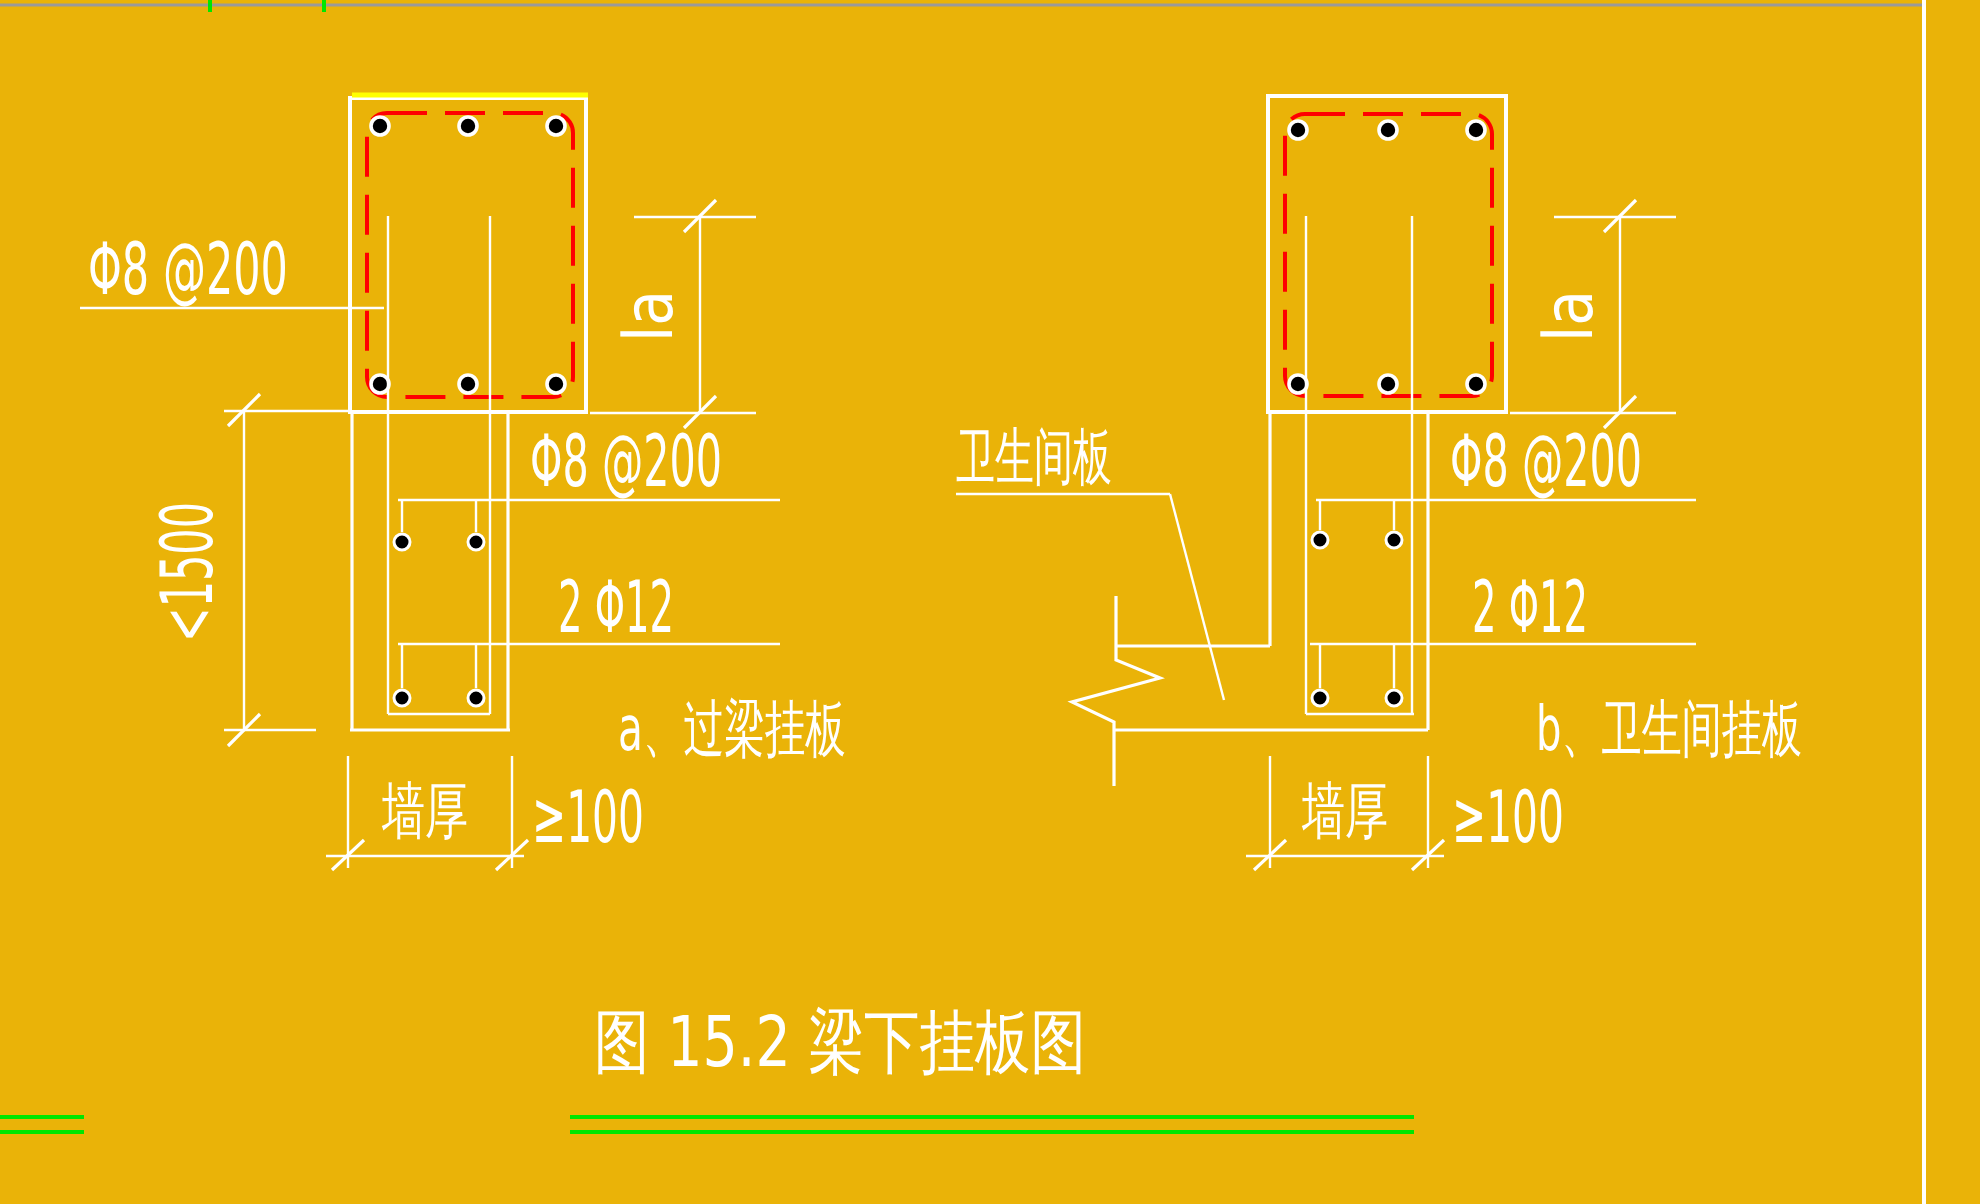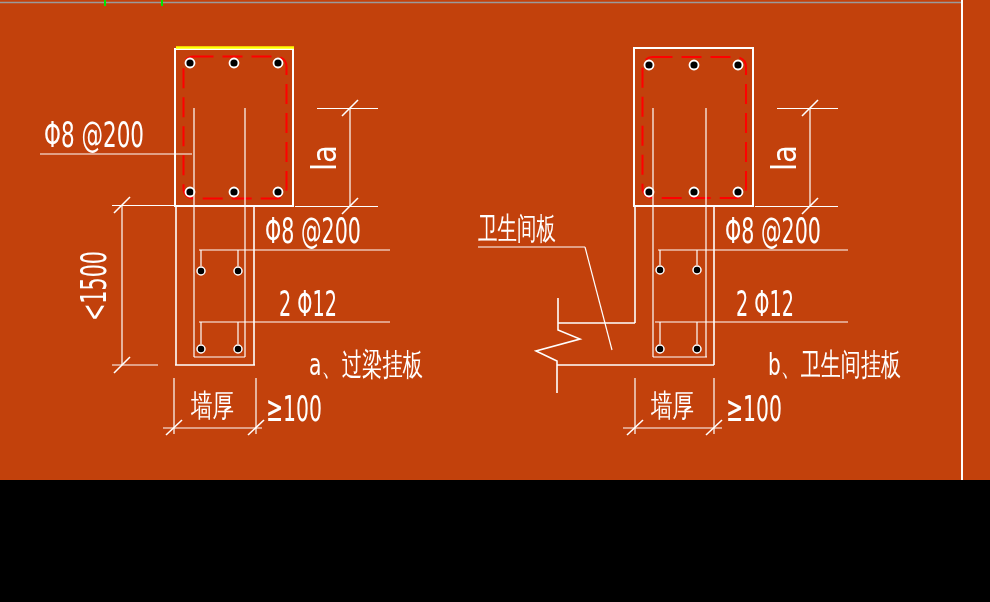--- a/index.html
+++ b/index.html
@@ -1,16 +1,16 @@
 <!DOCTYPE html>
 <html><head>
 <meta charset="utf-8">
 <style>
   html,body{margin:0;padding:0;background:#000;}
-  .stage{position:relative;width:990px;height:480px;background:#c2410c;overflow:hidden;}
+  .stage{position:relative;width:990px;height:602px;background:#eab308;overflow:hidden;}
   svg text{font-family:"DejaVu Sans",sans-serif;fill:#ffffff;}
   .wl{stroke:#ffffff;stroke-width:1.6;fill:none;}
   .thin{stroke-width:1.2;}
   .thick{stroke-width:2;}
   .reb{stroke:#ffffff;stroke-width:1.8;fill:#000000;}
   .reb-s{stroke:#ffffff;stroke-width:1.5;fill:#000000;}
   .stirrup{fill:none;stroke-width:2;stroke-dasharray:20 9;}
 </style>
 </head>
 <body>

